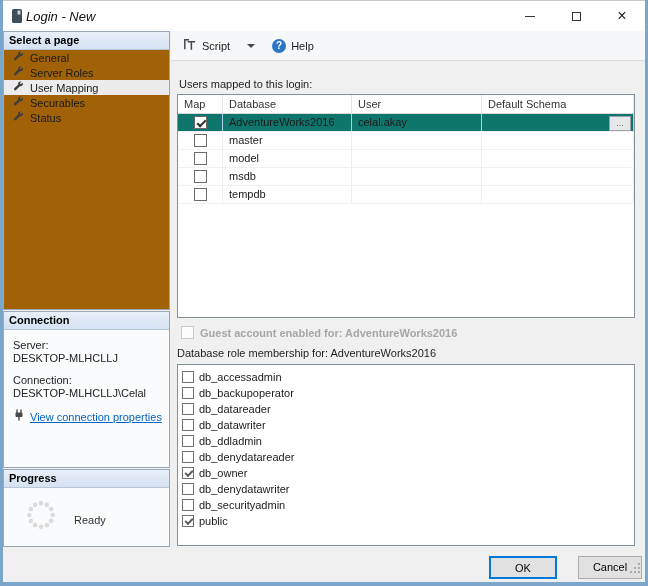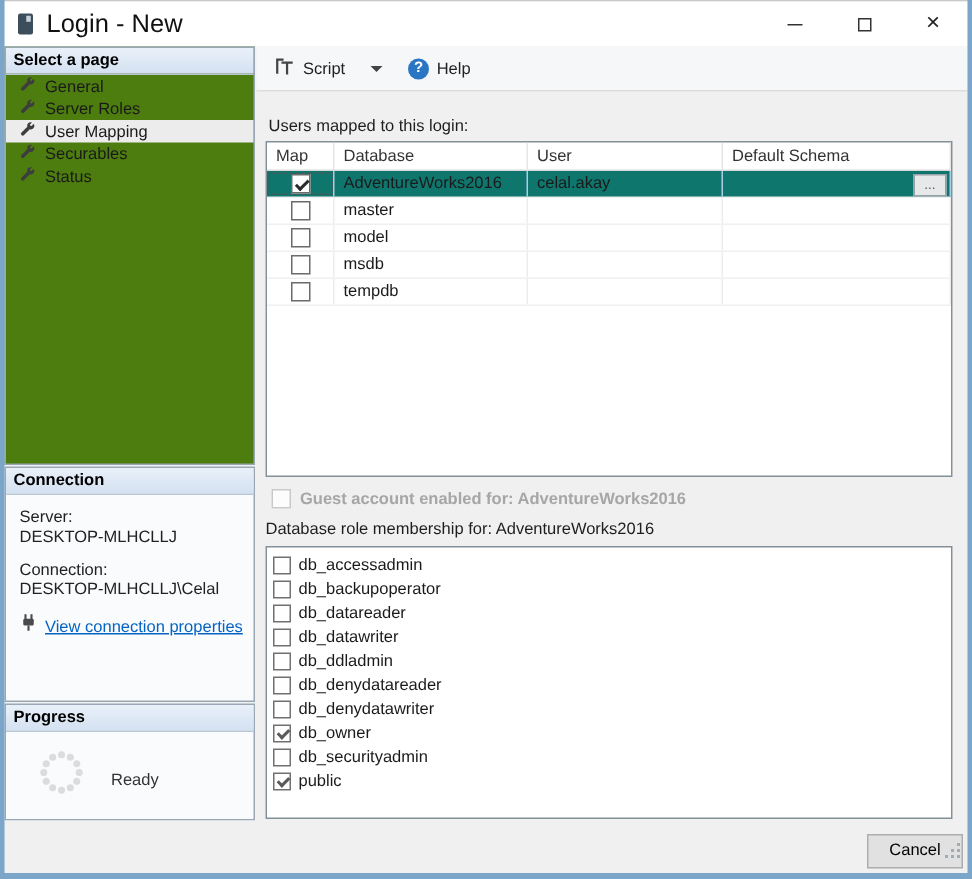--- a/index.html
+++ b/index.html
@@ -8,32 +8,32 @@
 
   
   .b-top    { position:absolute; left:0; top:0; width:100%; height:1px; background:#c9c9c9; }
   .b-left   { position:absolute; left:0; top:0; width:3px; height:100%; background:#7ba5c9; }
   .b-right  { position:absolute; right:0; top:0; width:3px; height:100%; background:#7ba5c9; }
   .b-bottom { position:absolute; left:0; bottom:0; width:100%; height:4px; background:#7ba5c9; }
 
   
   .titlebar { position:absolute; left:3px; top:1px; width:642px; height:30px; background:#fff; display:flex; align-items:center; }
   .title-icon { margin-left:8px; display:flex; }
-  .title-text { margin-left:8px; font-size:17px; color:#111; }
+  .title-text { margin-left:3px; font-size:13px; color:#111;font-style:italic; }
   .win-controls { position:absolute; right:0; top:0; height:30px; display:flex; }
   .win-btn { width:46px; height:30px; display:flex; align-items:center; justify-content:center; color:#333; cursor:default; }
   .glyph-min { width:10px; height:1px; background:#333; display:block; }
   .glyph-max { width:9px; height:9px; border:1px solid #333; display:block; }
   .glyph-close { font-size:16px; line-height:1; color:#222; }
 
   
   .pane { position:absolute; left:3px; width:167px; background:#fafbfd; border:1px solid #9aa7b5; }
   .pane-header { height:18px; background:linear-gradient(#e9f0f9,#d4e1f1); border-bottom:1px solid #b9c6d6;
                  font-size:11px; font-weight:bold; color:#000; padding:2px 0 0 5px; }
-  #pane-pages { top:31px; height:279px; background:#4d7c0f; }
+  #pane-pages { top:31px; height:279px; background:#a16207; }
   #pane-conn  { top:311px; height:157px; }
   #pane-prog  { top:469px; height:78px; }
 
   .page-list { }
   .page-item { display:flex; align-items:center; gap:6px; height:15px; padding-left:9px; font-size:11px; color:#1a1a1a; cursor:default; }
   .page-item.sel { background:#ececec; }
   .page-item svg { flex:0 0 auto; }
 
   .conn-body { padding:9px 6px 0 9px; font-size:11px; color:#222; }
   .conn-group { margin-bottom:9px; line-height:13px; }
@@ -327,38 +327,39 @@
   </div>
       <div class="role-item">
     <span class="cb small"></span>
     <span class="role-label">db_ddladmin</span>
   </div>
       <div class="role-item">
     <span class="cb small"></span>
     <span class="role-label">db_denydatareader</span>
   </div>
       <div class="role-item">
-    <span class="cb small"></span>
-    <span class="role-label">db_denydatawriter</span>
-  </div>
-      <div class="role-item">
     <span class="cb small checked"></span>
     <span class="role-label">db_owner</span>
   </div>
       <div class="role-item">
     <span class="cb small"></span>
+    <span class="role-label">db_denydatawriter</span>
+  </div>
+      <div class="role-item">
+    <span class="cb small"></span>
     <span class="role-label">db_securityadmin</span>
   </div>
       <div class="role-item">
     <span class="cb small checked"></span>
     <span class="role-label">public</span>
   </div>
     </div>
 
   <div class="footer">
+    <button class="btn" id="btn-ok">OK</button>
     <button class="btn" id="btn-cancel">Cancel</button>
     <span class="grip">
       <svg width="10" height="10" viewBox="0 0 10 10" fill="#a3abb3">
           <rect x="8" y="0" width="2" height="2"></rect>
           <rect x="8" y="4" width="2" height="2"></rect>
           <rect x="8" y="8" width="2" height="2"></rect>
           <rect x="4" y="4" width="2" height="2"></rect>
           <rect x="4" y="8" width="2" height="2"></rect>
           <rect x="0" y="8" width="2" height="2"></rect>
         </svg>

